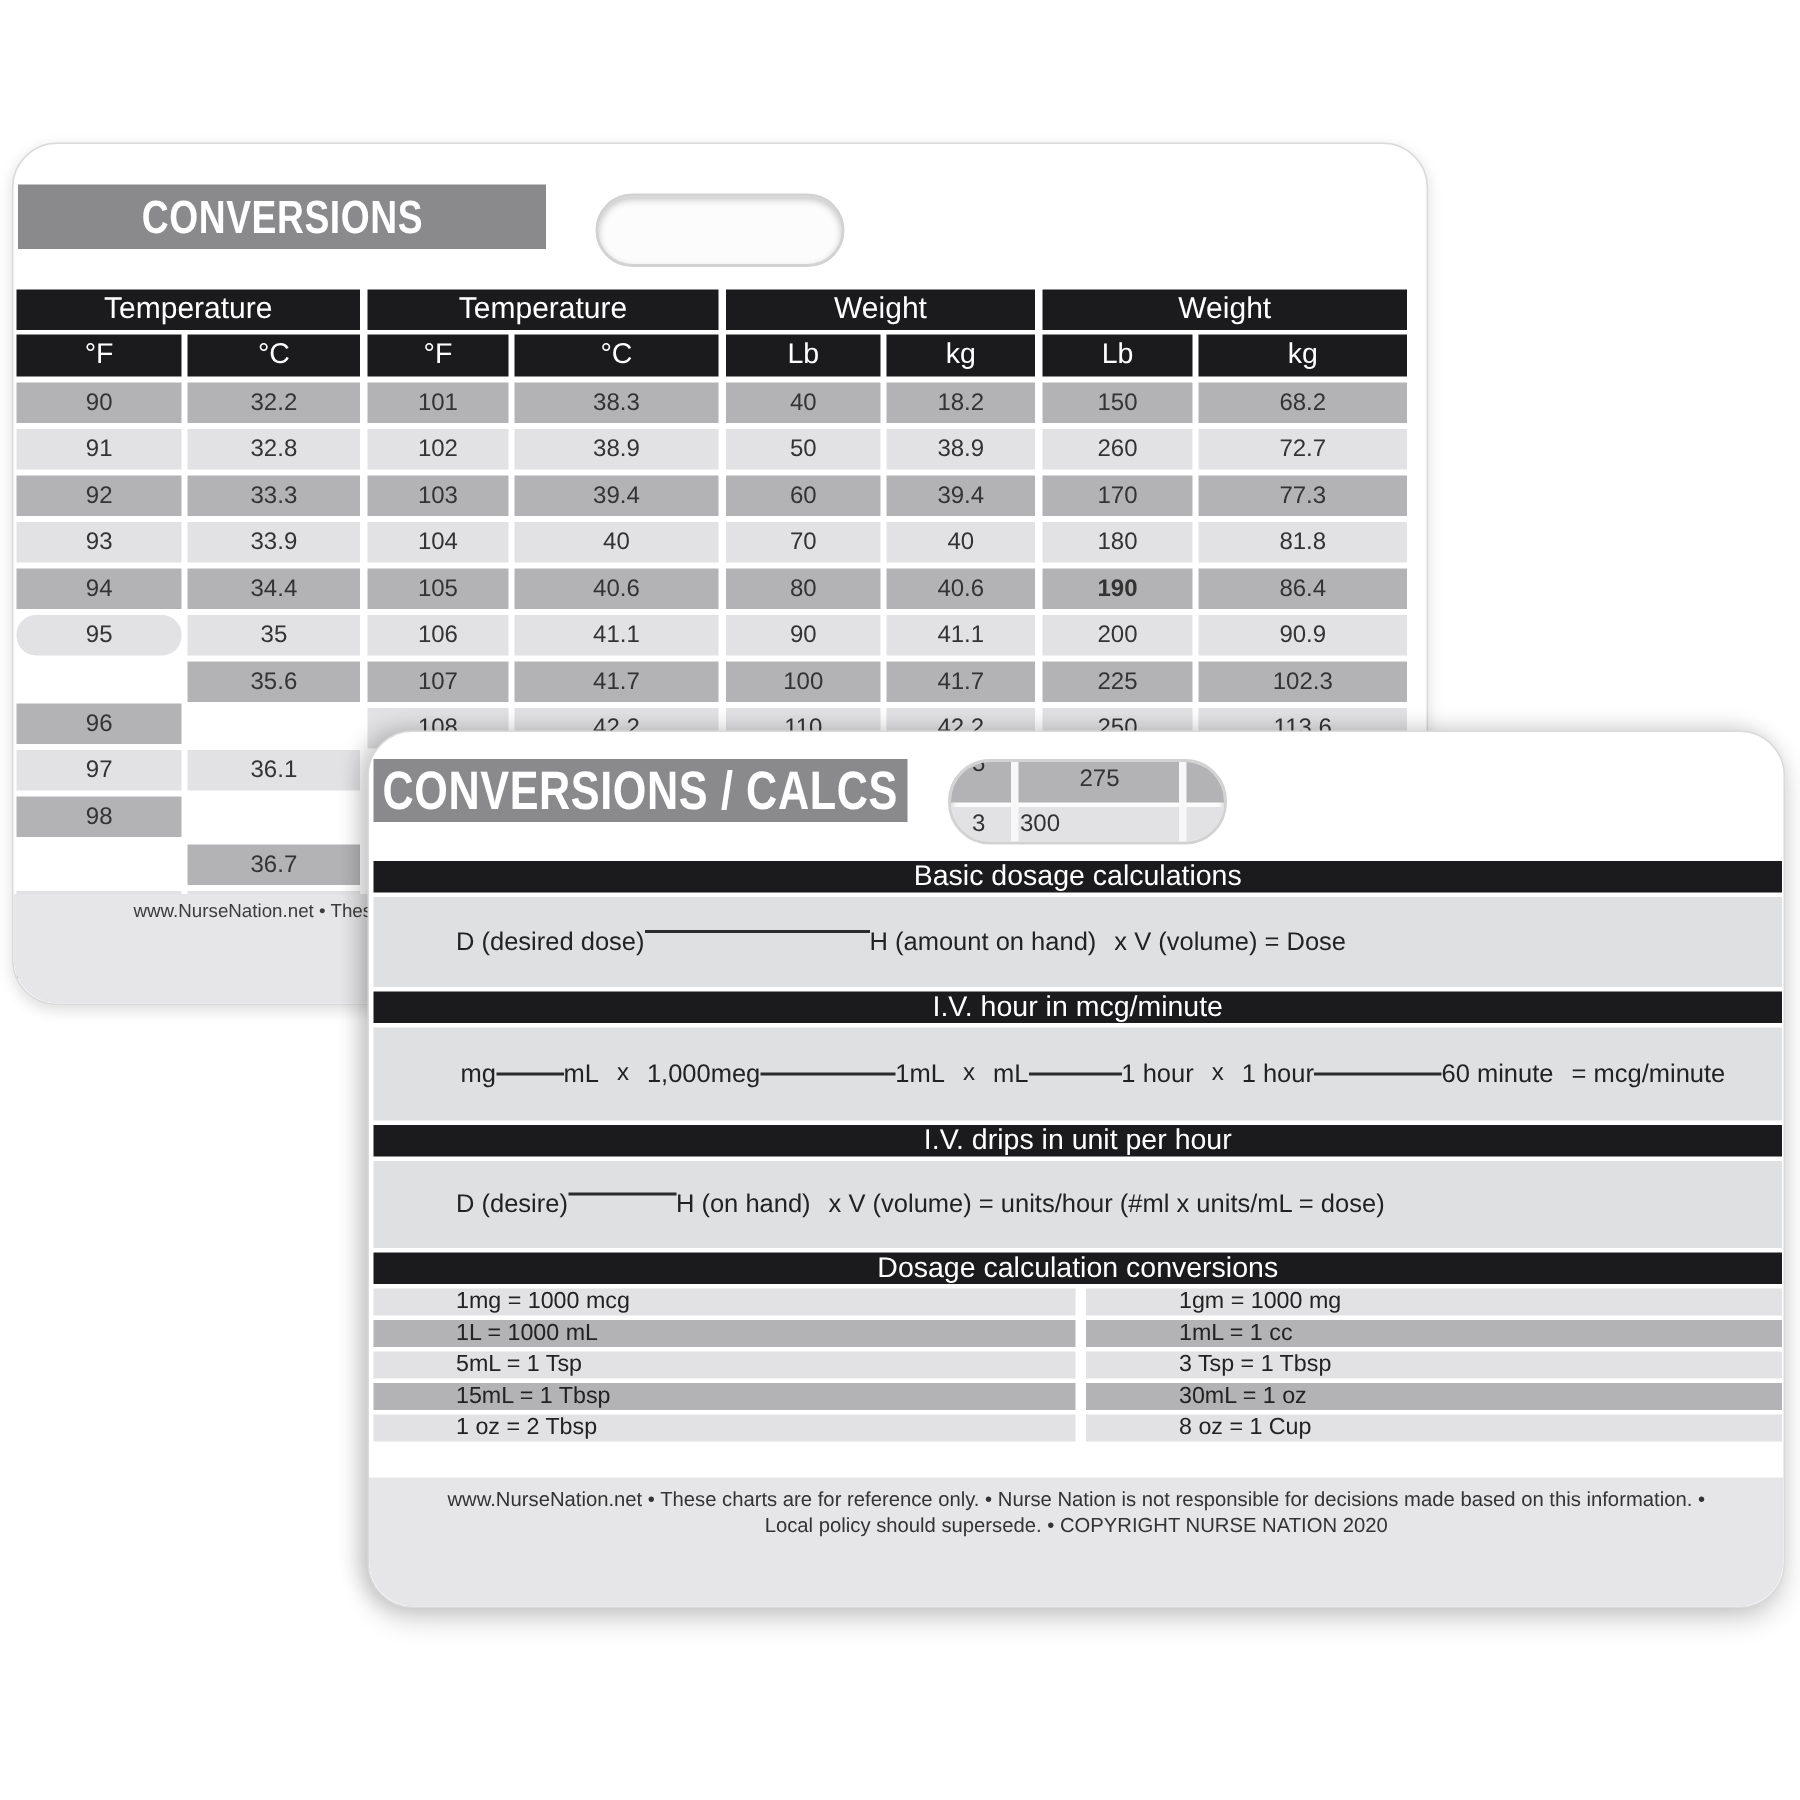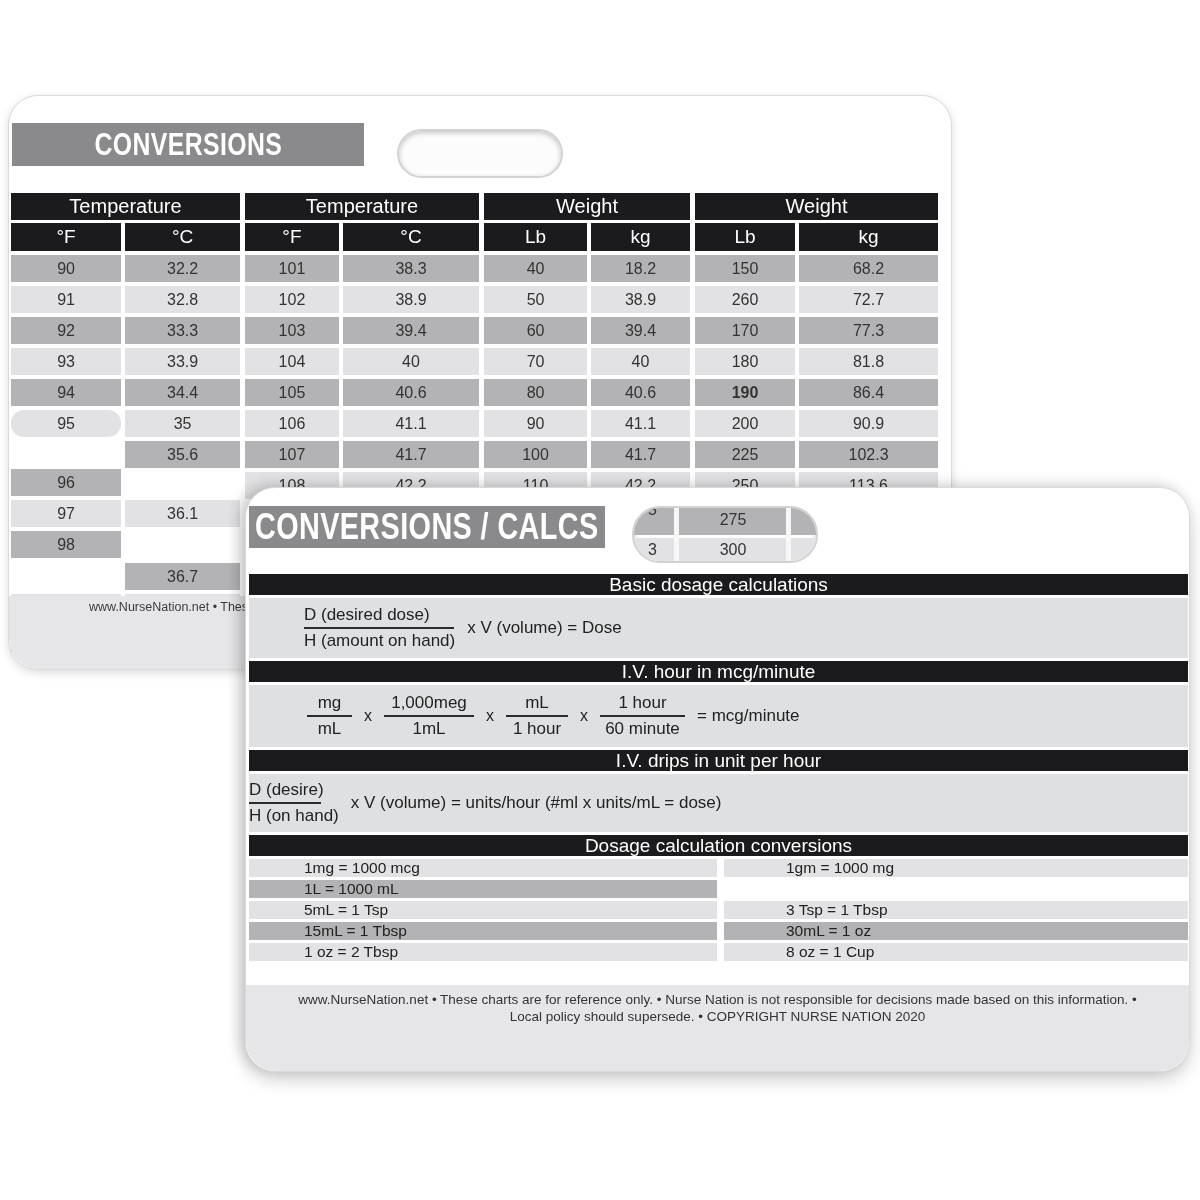--- a/index.html
+++ b/index.html
@@ -22,21 +22,21 @@
   #front-slot .srow{position:absolute;left:0;right:0;display:block}
   #front-slot .srow-top{top:0;height:27px;background:var(--row-dark,#b3b3b5)}
   #front-slot .srow-bottom{top:30px;height:25px;background:var(--row-light,#e2e2e4)}
   #front-slot .sep{position:absolute;top:0;bottom:0;width:5px;background:#f7f7f7}
   #front-slot .sep1{left:40px}
   #front-slot .sep2{left:152px}
   #front-slot .snum{position:absolute;font-size:16px;color:#333}
   #front-slot .c1t{left:14px;top:-7px}
   #front-slot .c1b{left:14px;top:33px}
   #front-slot .c2t{left:46px;width:106px;text-align:center;top:3px}
-  #front-slot .c2b{left:46px;width:106px;text-align:center;top:33px}
+  #front-slot .c2b{left:46px;width:106px;top:33px}
 
   
   #tables{position:absolute;left:2px;top:97px;width:932px;display:flex;gap:5px}
   .ctable{display:flex;flex-direction:column;flex:0 0 auto}
   .t-head{height:27px;background:var(--section-black,#1b1b1d);color:#fff;font-size:20px;display:flex;align-items:center;justify-content:center;margin-bottom:3px}
   .t-sub,.t-row{display:flex;gap:4px;margin-bottom:4px}
   .t-sub-cell{height:28px;background:var(--section-black,#1b1b1d);color:#fff;font-size:19px;display:flex;align-items:center;justify-content:center}
   .t-cell{height:27px;font-size:16px;display:flex;align-items:center;justify-content:center;color:#333}
   .row-dark .t-cell{background:var(--row-dark,#b3b3b5)}
   .row-light .t-cell{background:var(--row-light,#e2e2e4)}
@@ -48,23 +48,23 @@
 
   
   .black-bar{position:absolute;left:3px;width:939px;height:21px;background:var(--section-black,#1b1b1d);color:#fff;font-size:19px;text-align:center;line-height:21px}
   #bar-basic{top:86px}
   #bar-ivmcg{top:173px}
   #bar-ivunits{top:262px}
   #bar-dosage{top:347px}
   .gray-block{position:absolute;left:3px;width:939px;background:var(--block-gray,#dfe0e2);display:flex;align-items:center}
   #block-basic{top:110px;height:60px;padding-left:55px}
   #block-ivmcg{top:197px;height:62px;padding-left:58px}
-  #block-ivunits{top:286px;height:58px;}
+  #block-ivunits{top:286px;height:58px;padding-left:55px}
   .formula{display:flex;align-items:center;gap:12px;font-size:17px;color:#222}
-  .frac{display:inline-flex;flex-direction:column;line-height:1.18}
+  .frac{display:inline-flex;flex-direction:row;line-height:1.18}
   .frac.left{align-items:flex-start}
   .frac.center{align-items:center}
   .frac .bar{height:0;border-top:2px solid #2b2b2b;margin:2px 0}
   .op{font-size:16px}
 
   #conv-rows{position:absolute;left:3px;top:371px;width:939px}
   .conv-row{display:flex;gap:7px;margin-bottom:3px;height:18px}
   .conv-cell{line-height:18px;font-size:15.5px;color:#222}
   .conv-left{width:468px;padding-left:55px}
   .conv-right{flex:1;padding-left:62px}
@@ -327,20 +327,21 @@
   </div>
 
   <div class="black-bar" id="bar-dosage">Dosage calculation conversions</div>
   <div id="conv-rows">
       <div class="conv-row row-light">
         <div class="conv-cell conv-left">1mg = 1000 mcg</div>
         <div class="conv-cell conv-right">1gm = 1000 mg</div>
       </div>
       <div class="conv-row row-dark">
         <div class="conv-cell conv-left">1L = 1000 mL</div>
+        <div class="conv-cell conv-right">1mL = 1 cc</div>
       </div>
       <div class="conv-row row-light">
         <div class="conv-cell conv-left">5mL = 1 Tsp</div>
         <div class="conv-cell conv-right">3 Tsp = 1 Tbsp</div>
       </div>
       <div class="conv-row row-dark">
         <div class="conv-cell conv-left">15mL = 1 Tbsp</div>
         <div class="conv-cell conv-right">30mL = 1 oz</div>
       </div>
       <div class="conv-row row-light">

